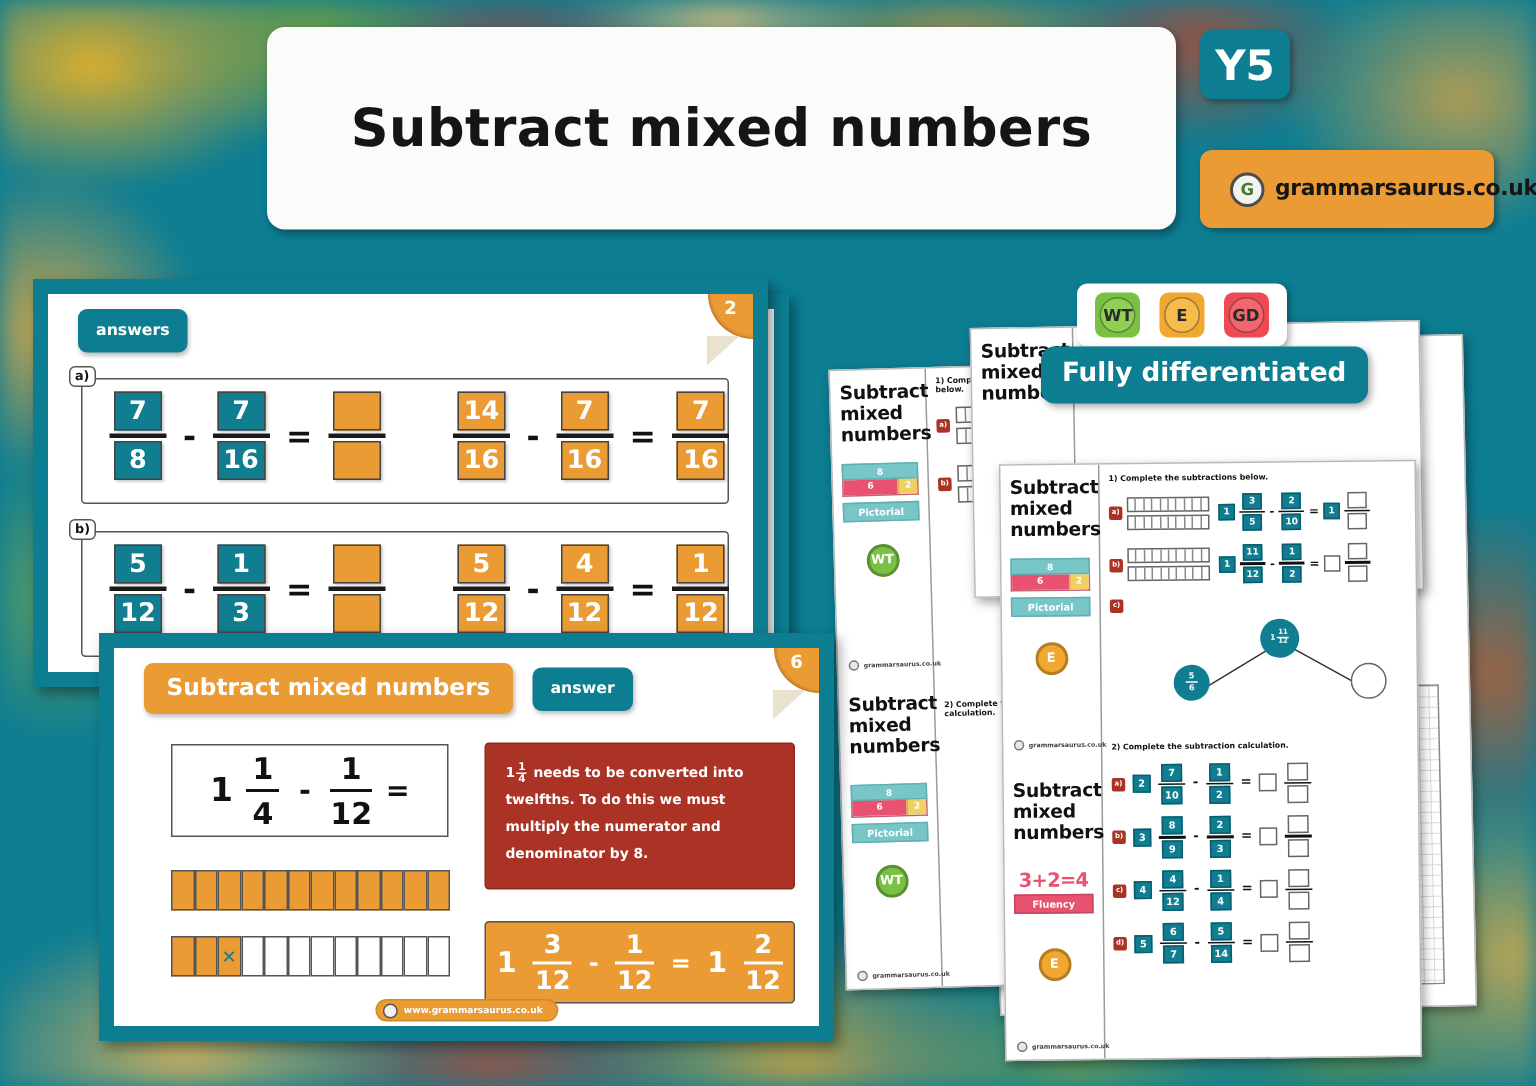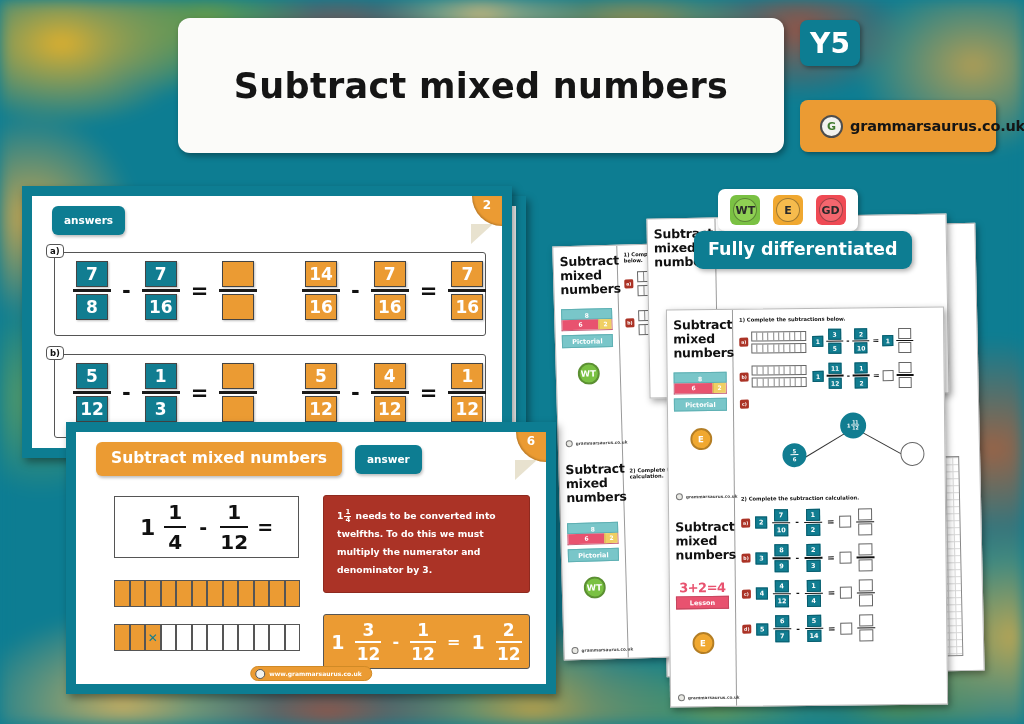--- a/index.html
+++ b/index.html
@@ -498,21 +498,21 @@
         <span>E</span>
       </div>
       <div class="sheet-foot" style="bottom:206px;">
         <div class="d"></div>
         <div class="t">grammarsaurus.co.uk</div>
       </div>
 
       <div class="sheet-title" style="position:absolute; top:210px; left:6px; right:6px;">Subtract mixed numbers</div>
       <div class="fluency-ico" style="position:absolute; top:258px; left:6px; right:6px;">
         <div class="fluency-sum">3+2=4</div>
-        <div class="fluency-lbl">Lesson</div>
+        <div class="fluency-lbl">Fluency</div>
       </div>
       <div class="grade-badge" style="top:322px; background:#f0a830;">
         <span>E</span>
       </div>
       <div class="sheet-foot">
         <div class="d"></div>
         <div class="t">grammarsaurus.co.uk</div>
       </div>
     </div>
 
@@ -854,21 +854,21 @@
           <span style="font-size:20px;font-weight:700;color:#111;">12</span>
         </span>
         <span class="op" style="font-size:19px;">=</span>
       </div>
 
       <div class="explain-box">
         <span>1</span><span class="frac" style="vertical-align:middle;margin:0 1px;">
           <span style="font-size:7px;line-height:1;">1</span>
           <span style="display:block;width:7px;height:1px;background:#fff;"></span>
           <span style="font-size:7px;line-height:1;">4</span>
-        </span><span> needs to be converted into twelfths. To do this we must multiply the numerator and denominator by 3.</span>
+        </span><span> needs to be converted into twelfths. To do this we must multiply the numerator and denominator by 8.</span>
       </div>
 
       <div class="bar-model" style="left:38px; top:148px;">
         <div class="bar-cell fill" style="width:15.5px;height:27px;"></div>
           <div class="bar-cell fill" style="width:15.5px;height:27px;"></div>
           <div class="bar-cell fill" style="width:15.5px;height:27px;"></div>
           <div class="bar-cell fill" style="width:15.5px;height:27px;"></div>
           <div class="bar-cell fill" style="width:15.5px;height:27px;"></div>
           <div class="bar-cell fill" style="width:15.5px;height:27px;"></div>
           <div class="bar-cell fill" style="width:15.5px;height:27px;"></div>

